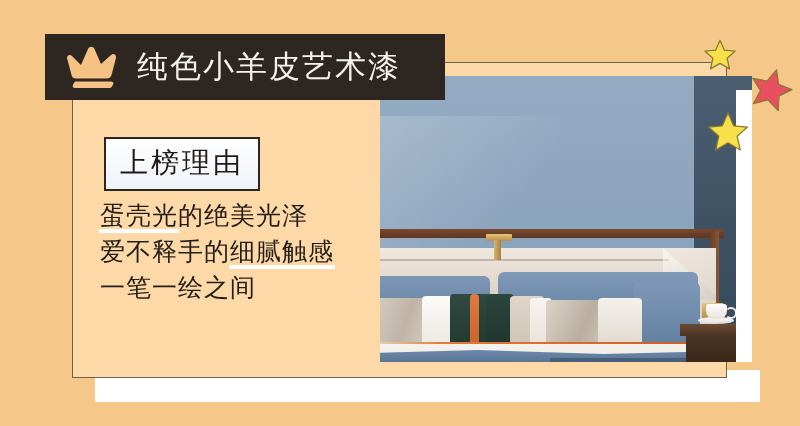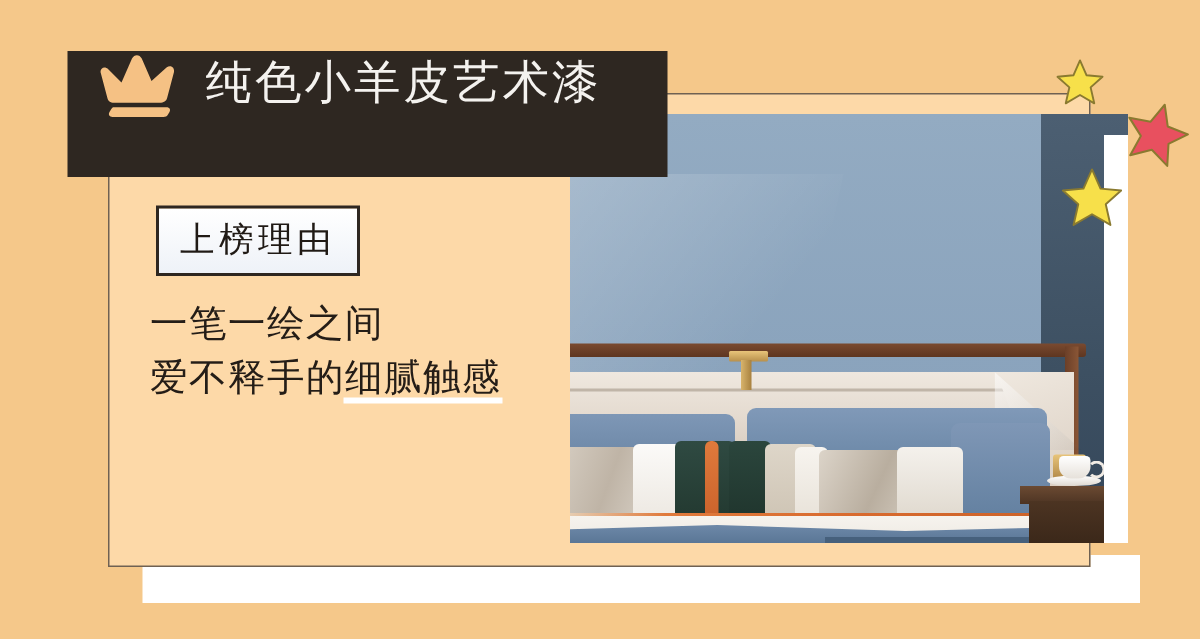--- a/index.html
+++ b/index.html
@@ -273,23 +273,24 @@
     position: absolute;
     left: 736px; top: 90px;
     width: 16px; height: 272px;
     background: #ffffff;
   }
 
   
   .title-bar {
     position: absolute;
     left: 45px; top: 34px;
-    width: 400px; height: 84px;
+    width: 400px; height: 66px;
     background: #2e2721;
     display: flex;
+    align-items: center;
     padding-left: 18px;
     box-sizing: border-box;
   }
   .crown-icon { width: 62px; height: 46px; flex: 0 0 auto; }
   .title-text {
     color: #f4f2ef;
     font-size: 31px;
     letter-spacing: 2px;
     margin-left: 12px;
     white-space: nowrap;
@@ -297,21 +298,21 @@
   }
 
   
   .badge {
     position: absolute;
     left: 104px; top: 137px;
     padding: 5px 14px 7px 14px;
     background: linear-gradient(180deg,#ffffff,#eef2f8);
     border: 2px solid #2e2721;
     color: #201a15;
-    font-size: 23px;
+    font-size: 28px;
     letter-spacing: 3px;
     font-family: "DejaVu Sans", "Liberation Sans", sans-serif;
   }
 
   
   .lines {
     position: absolute;
     left: 100px; top: 198px;
     width: 280px;
   }
@@ -407,22 +408,23 @@
         <path d="M4 14 C4 11 7 10 9 12 L18 21 L25 5 C26.5 2 30 2 31.5 5 L38 20 L48 11 C50.5 9 53.5 10.5 53 14 L48.5 31 C48 33.5 46 34.5 43.5 34.5 L13 34.5 C10.5 34.5 9 33.5 8.5 31 Z" fill="#f5c184"></path>
         <path d="M13 37.5 L48 37.5 C50 37.5 51 39 50 40.7 L49 42.4 C48.3 43.6 47.3 44 46 44 L12 44 C10 44 9 42.4 10 40.7 L11 39 C11.7 37.9 12 37.5 13 37.5 Z" fill="#f5c184"></path>
       </svg>
     </span>
     <span class="title-text">纯色小羊皮艺术漆</span>
   </div>
 
   <div class="badge">上榜理由</div>
 
   <div class="lines">
+    <div class="line"><span class="hl">蛋壳光</span><span>的绝美光泽</span></div>
+    <div class="line"><span>爱不释手的</span><span class="hl">细腻触感</span></div>
     <div class="line"><span>一笔一绘之间</span></div>
-    <div class="line"><span>爱不释手的</span><span class="hl">细腻触感</span></div>
   </div>
 
   <div class="star" style="left:703px; top:38px;">
     <svg width="34" height="34" viewBox="0 0 24 24">
       <path d="M12 1.6 L15.1 8.6 L22.6 9.3 L17 14.3 L18.7 21.8 L12 17.9 L5.3 21.8 L7 14.3 L1.4 9.3 L8.9 8.6 Z" fill="#f7e04a" stroke="#8a7a30" stroke-width="0.9" stroke-linejoin="round"></path>
     </svg>
   </div>
 
   <div class="star" style="left:748px; top:66px;">
     <svg width="46" height="46" viewBox="0 0 24 24">

